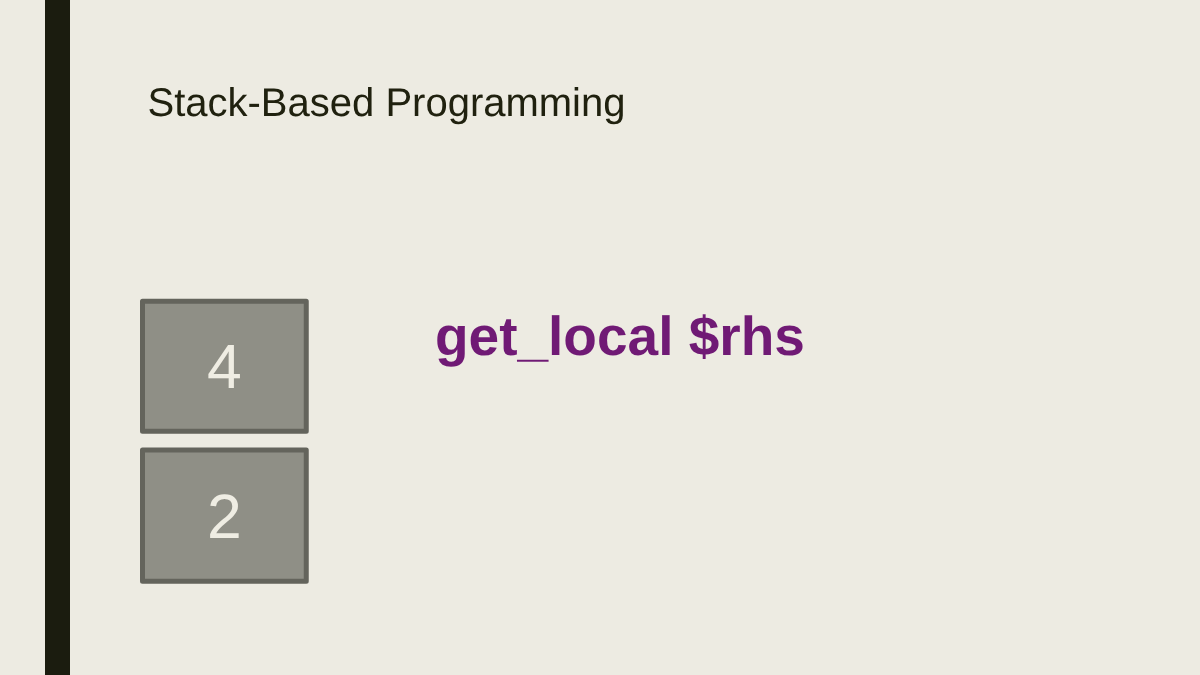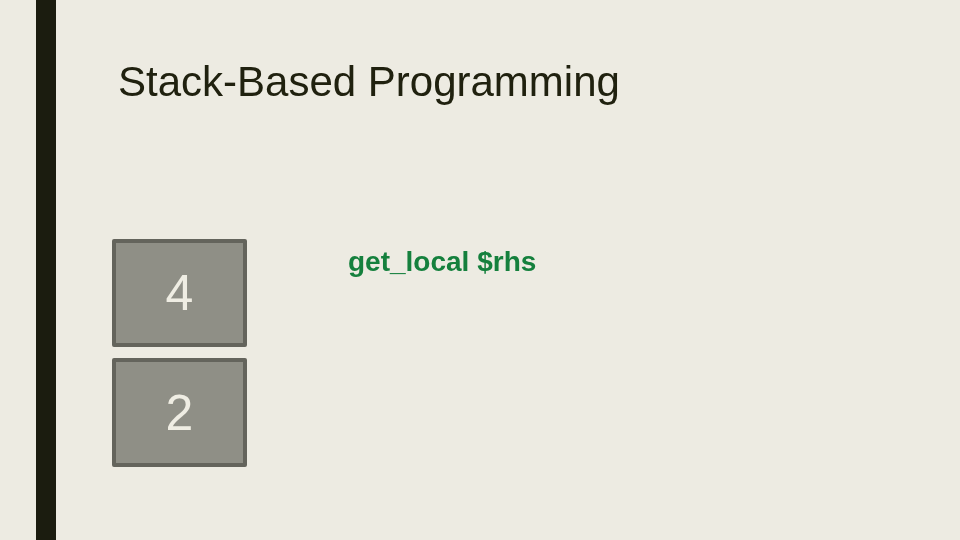--- a/index.html
+++ b/index.html
@@ -20,21 +20,21 @@
     left: 36px;
     top: 0;
     width: 20px;
     height: 540px;
     background: #1B1C0F;
   }
   .slide-title {
     position: absolute;
     left: 118px;
     top: 58px;
-    font-size: 42px;
+    font-size: 32px;
     line-height: 48px;
     font-weight: 400;
     color: #20210F;
     letter-spacing: 0px;
     white-space: nowrap;
   }
   .stack-column {
     position: absolute;
     left: 112px;
     top: 239px;
@@ -58,24 +58,24 @@
   .stack-value {
     font-size: 50px;
     line-height: 1;
     color: #EFEDE3;
     font-weight: 400;
   }
   .instruction-text {
     position: absolute;
     left: 348px;
     top: 248px;
-    font-size: 28px;
+    font-size: 44px;
     line-height: 1;
     font-weight: 700;
-    color: #15803d;
+    color: #701a75;
     white-space: nowrap;
   }
 </style>
 </head>
 <body>
 
 <div class="slide">
 
   <div class="accent-bar"></div>
 

